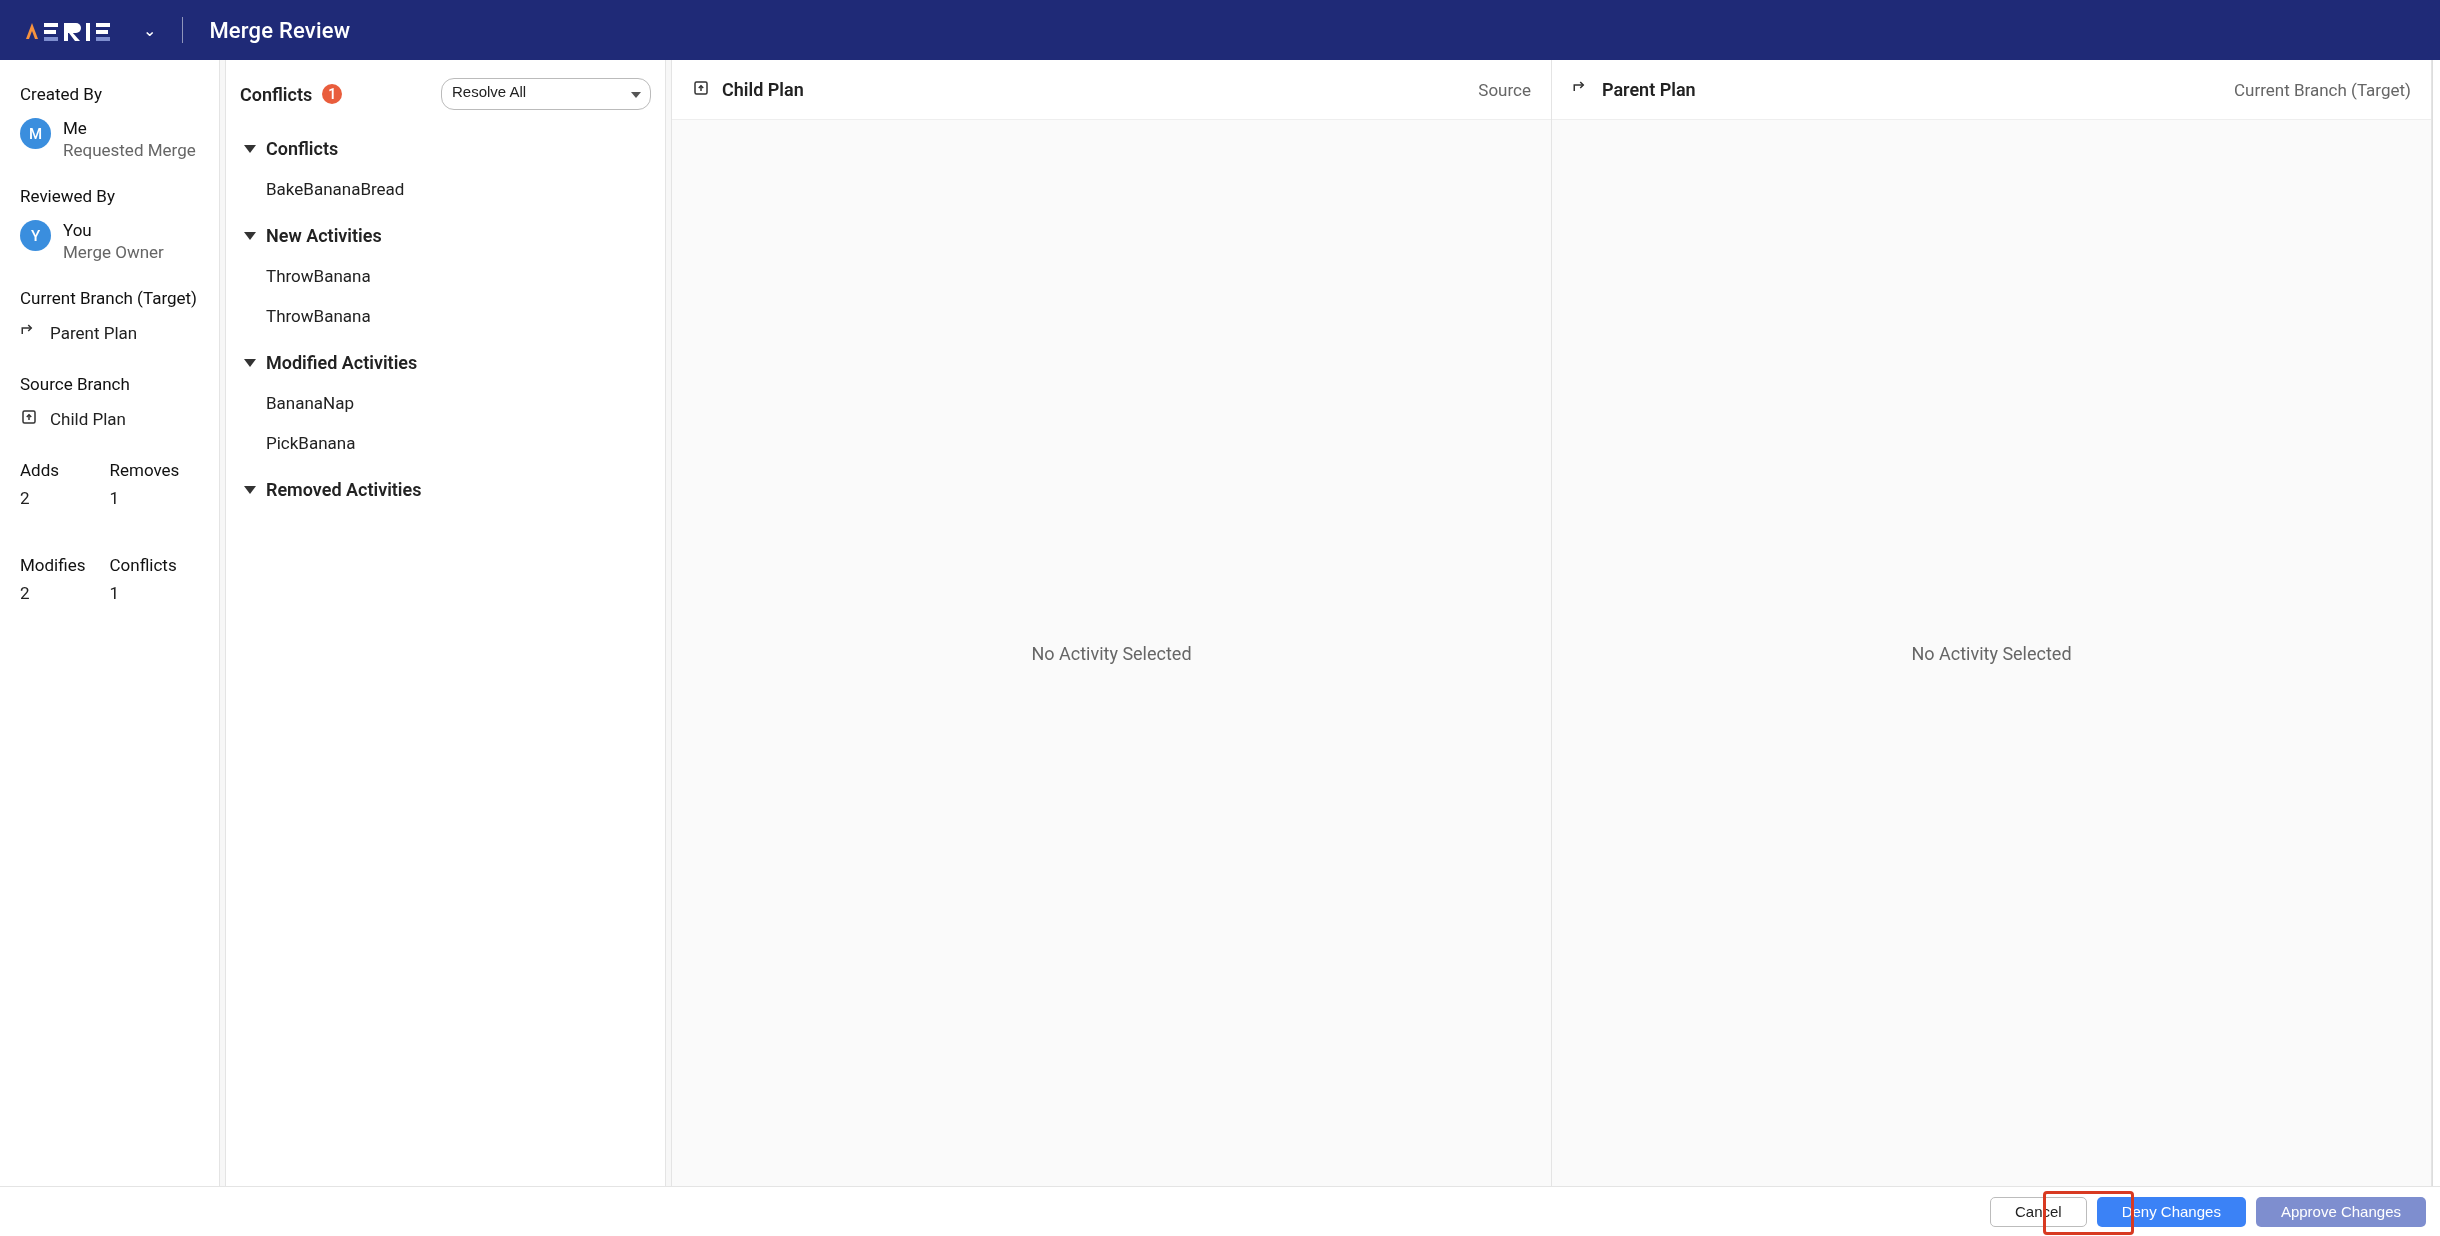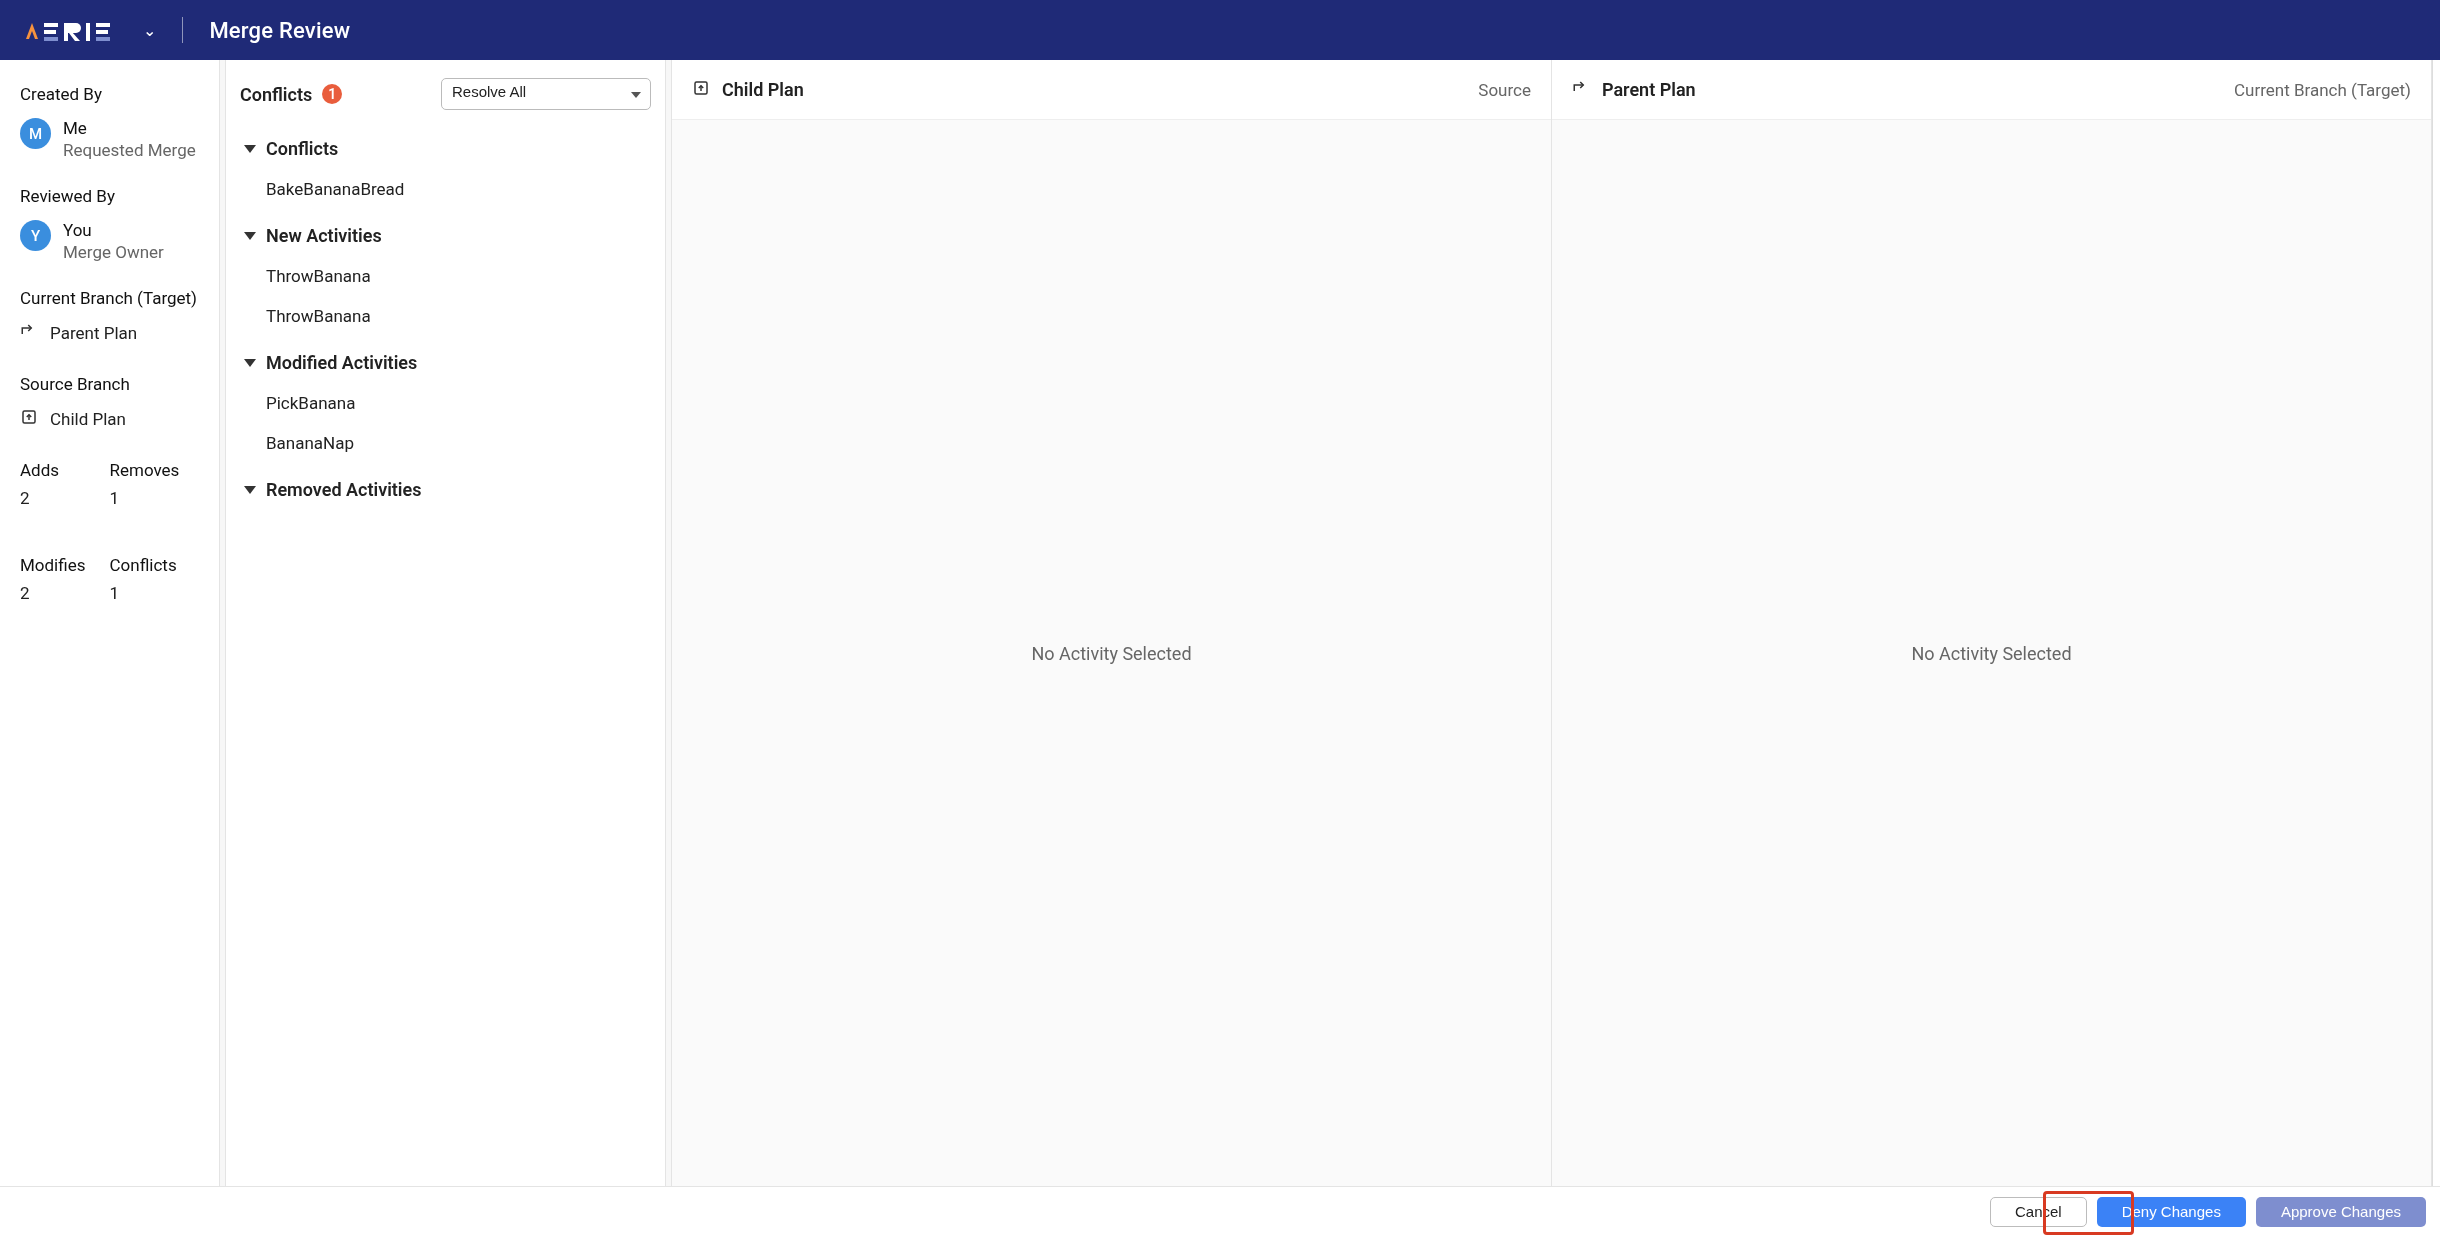--- a/index.html
+++ b/index.html
@@ -113,21 +113,21 @@
     padding:0 6px;
   }
   .resolve-select-wrap {
     position: relative;
     width: 210px;
   }
   .resolve-select {
     width: 100%;
     height: 32px;
     border:1px solid #bbb;
-    border-radius:5px;
+    border-radius:13px;
     background:#fff;
     font-size:15px;
     padding: 4px 28px 12px 10px;
     appearance: none;
     -webkit-appearance: none;
     -moz-appearance: none;
     color:#222;
   }
   .resolve-select-wrap::after {
     content:""; position:absolute; right:10px; top:50%; transform:translateY(-35%);
@@ -310,22 +310,22 @@
         </div>
         <div class="group-list">
           <div class="list-item">ThrowBanana</div>
           <div class="list-item">ThrowBanana</div>
         </div>
         <div class="group-head">
           <span class="tri"></span>
           <span>Modified Activities</span>
         </div>
         <div class="group-list">
+          <div class="list-item">BananaNap</div>
           <div class="list-item">PickBanana</div>
-          <div class="list-item">BananaNap</div>
         </div>
         <div class="group-head">
           <span class="tri"></span>
           <span>Removed Activities</span>
         </div>
       </div>
   </div>
 
   <div class="drag-gutter"></div>
 

